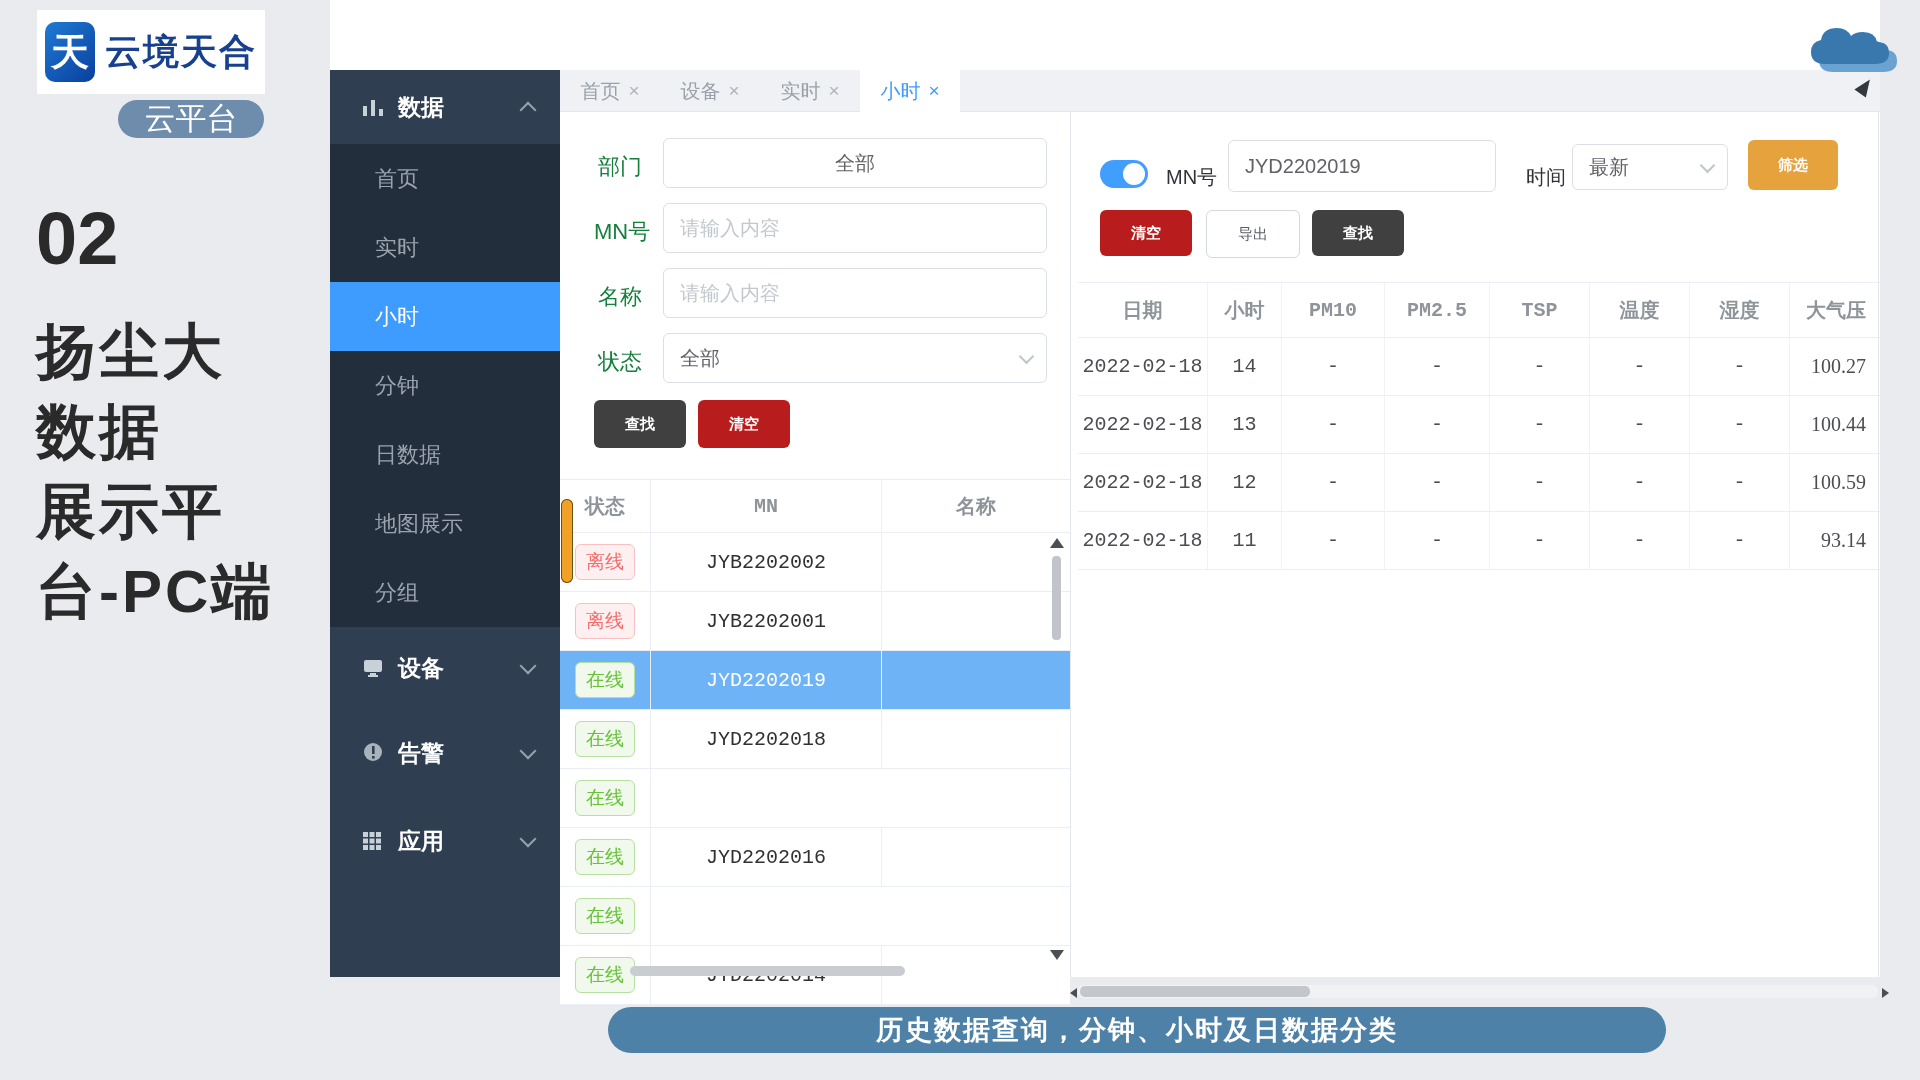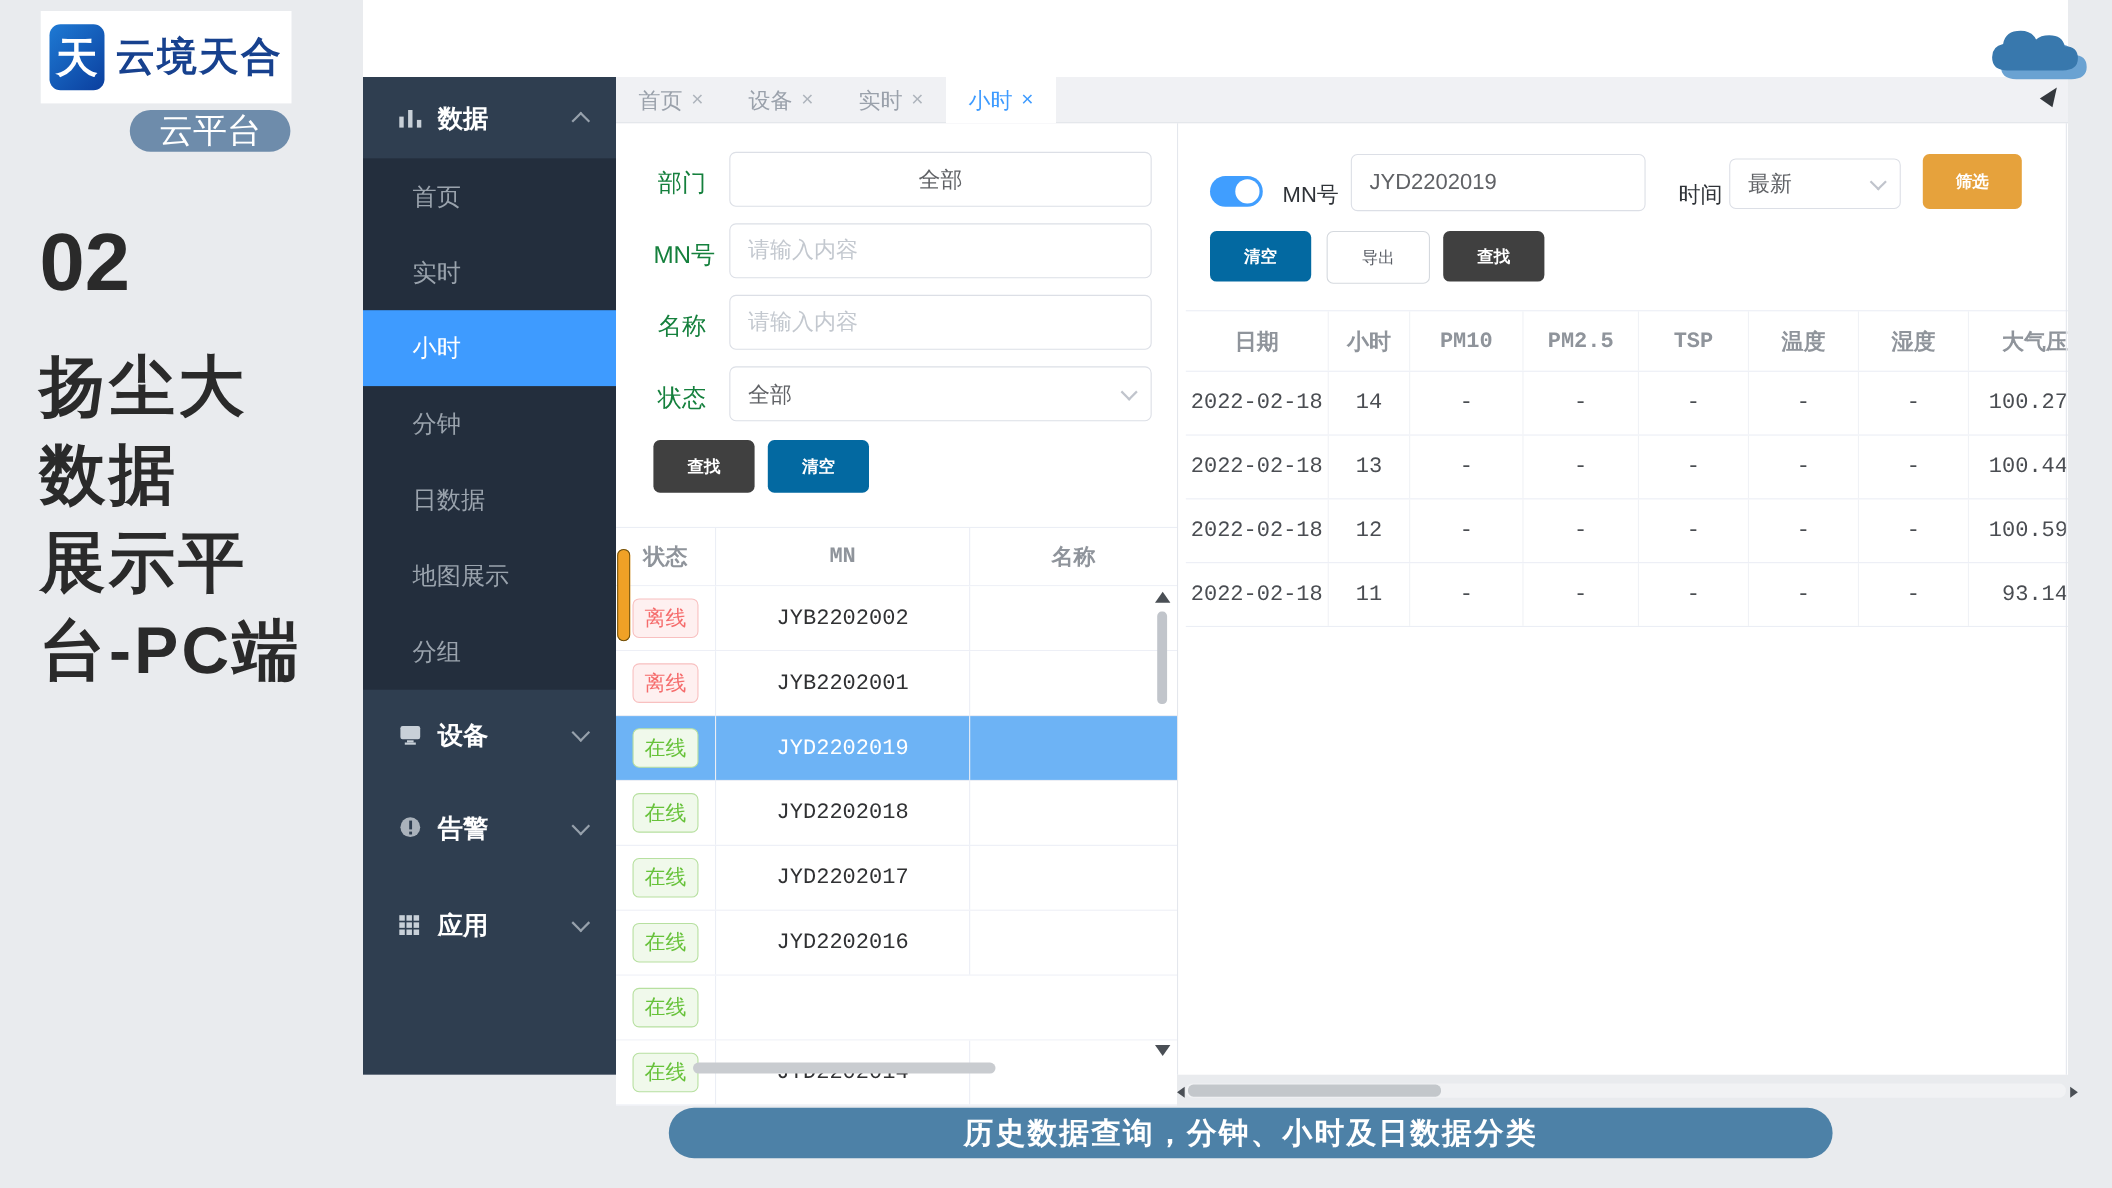--- a/index.html
+++ b/index.html
@@ -55,21 +55,21 @@
            font-family:"Liberation Sans","DejaVu Sans",sans-serif;}
   input.q-field{padding:0 16px;outline:none;}
   input.centered{text-align:center;}
   ::placeholder{color:#c3c8cf;}
   .select{display:flex;align-items:center;padding:0 16px;cursor:pointer;position:absolute;}
   .select .sel-chev{position:absolute;right:14px;width:9px;height:9px;border-right:2px solid #c0c4cc;
                     border-bottom:2px solid #c0c4cc;transform:rotate(45deg);margin-top:-4px;}
   .btn{position:absolute;height:48px;border-radius:6px;font-size:15px;font-weight:bold;color:#fff;
        display:flex;align-items:center;justify-content:center;cursor:pointer;border:none;}
   .btn-blue{background:#404040;}
-  .btn-red{background:#0369a1;}
+  .btn-red{background:#b91c1c;}
   .btn-orange{background:#e6a23c;}
   .btn-plain{background:#fff;border:1px solid #d5d9de;color:#5a5e66;font-weight:normal;}
 
   
   .dtable{position:absolute;left:230px;top:479px;width:510px;}
   .dhead{display:flex;height:52px;border-top:1px solid #ebeef5;border-bottom:1px solid #ebeef5;
          font-size:20px;font-weight:bold;color:#8f949b;}
   .dhead>div{display:flex;align-items:center;justify-content:center;}
   .drow{display:flex;height:58px;border-bottom:1px solid #ebeef5;cursor:pointer;background:#fff;}
   .dcell{display:flex;align-items:center;justify-content:center;font-size:20px;color:#303133;}
@@ -104,21 +104,21 @@
                background:#fff;font-size:20px;color:#606266;box-sizing:border-box;}
 
   .rtable{position:absolute;left:748px;top:282px;width:802px;}
   .rhead{display:flex;height:54px;border-top:1px solid #ebeef5;border-bottom:1px solid #ebeef5;}
   .rrow{display:flex;height:57px;border-bottom:1px solid #ebeef5;}
   .rcell{display:flex;align-items:center;justify-content:center;font-size:20px;color:#4a4d52;
          border-right:1px solid #f0f2f6;box-sizing:border-box;}
   .hcell{color:#8f949b;font-weight:bold;}
   .col0{width:130px;text-align:right;}.col1{width:74px;}.col2{width:103px;}.col3{width:105px;}
   .col4{width:100px;}.col5{width:100px;}.col6{width:100px;}
-  .col7{width:90px;justify-content:flex-end;padding-right:0;border-right:none;}
+  .col7{width:90px;justify-content:flex-end;padding-right:14px;border-right:none;font-family:Liberation Serif, serif;}
 
   .h-track{position:absolute;left:748px;top:985px;width:800px;height:13px;background:#f1f2f4;border-radius:6px;}
   .h-thumb-right{position:absolute;left:750px;top:986px;width:230px;height:11px;background:#c3c7cb;border-radius:5px;cursor:pointer;}
   .h-arrow-l{position:absolute;left:740px;top:988px;width:0;height:0;border-top:5px solid transparent;
              border-bottom:5px solid transparent;border-right:7px solid #4a4f55;cursor:pointer;}
   .h-arrow-r{position:absolute;left:1552px;top:988px;width:0;height:0;border-top:5px solid transparent;
              border-bottom:5px solid transparent;border-left:7px solid #4a4f55;cursor:pointer;}
 
   
   .cloud{position:absolute;left:1795px;top:2px;width:115px;height:72px;}
@@ -276,21 +276,20 @@
             <div class="dcell c-status">
               <span class="badge on">在线</span>
             </div>
             <div class="dcell c-mn mono">JYD2202018</div>
             <div class="dcell c-name"></div>
           </div>
           <div class="drow">
             <div class="dcell c-status">
               <span class="badge on">在线</span>
             </div>
-            <div class="dcell c-mn mono">JYD2202017</div>
             <div class="dcell c-name"></div>
           </div>
           <div class="drow">
             <div class="dcell c-status">
               <span class="badge on">在线</span>
             </div>
             <div class="dcell c-mn mono">JYD2202016</div>
             <div class="dcell c-name"></div>
           </div>
           <div class="drow">

